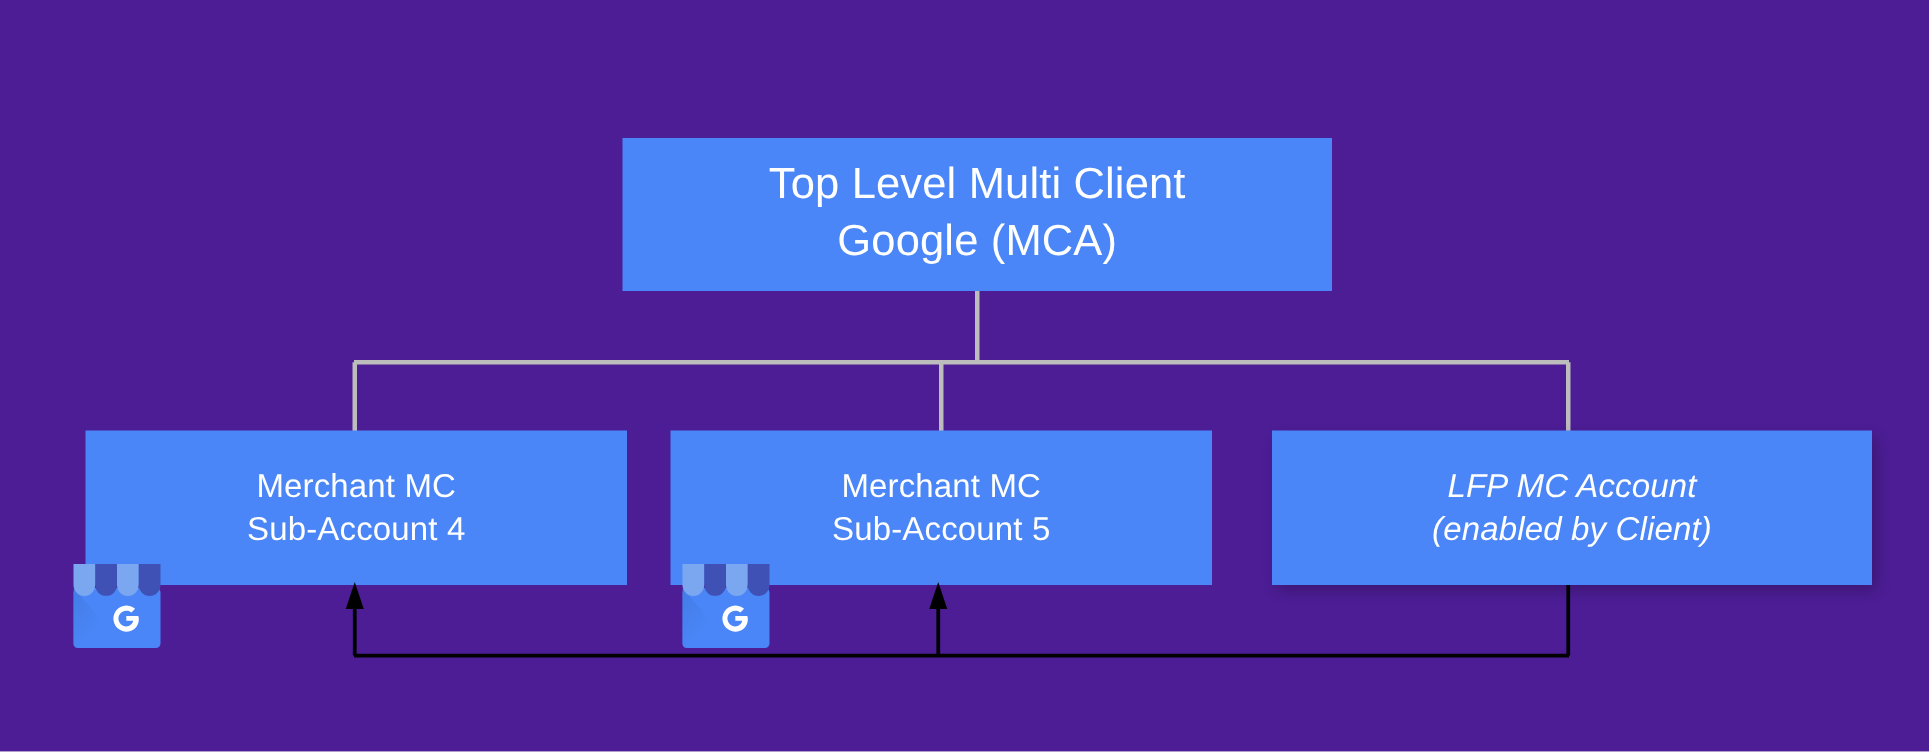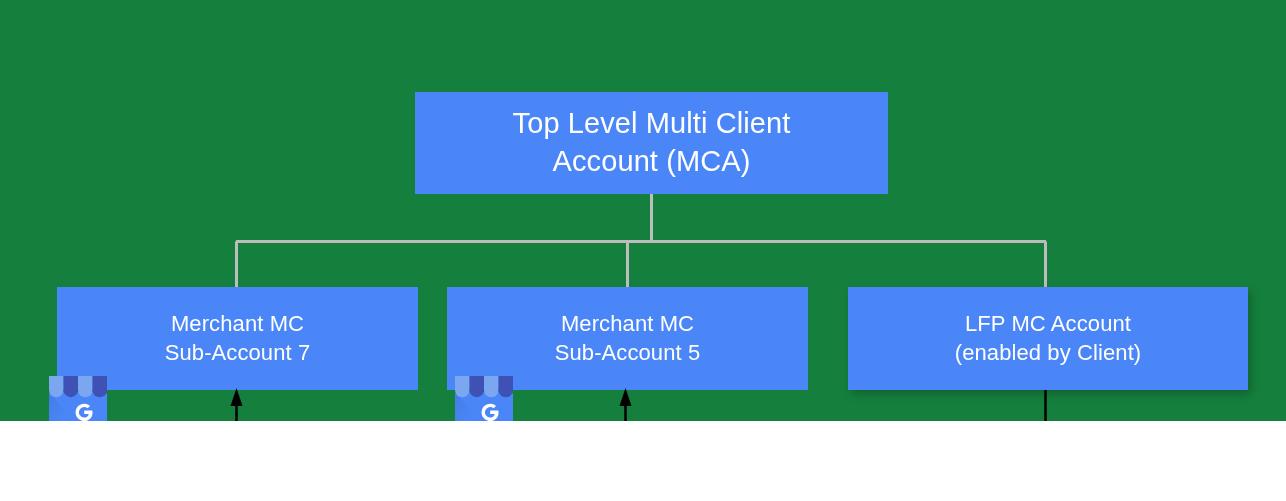--- a/index.html
+++ b/index.html
@@ -7,22 +7,22 @@
     margin: 0;
     padding: 0;
     background: #ffffff;
   }
   body {
     font-family: "Liberation Sans", sans-serif;
   }
   #diagram-canvas {
     position: relative;
     width: 1286px;
-    height: 421px;
-    background: #15803d;
+    height: 501px;
+    background: #4c1d95;
     overflow: hidden;
   }
 
   
   .connector-layer {
     position: absolute;
     left: 0;
     top: 0;
     width: 1286px;
     height: 501px;
@@ -72,20 +72,21 @@
     height: 103px;
     font-size: 22px;
   }
   #node-lfp {
     left: 848px;
     top: 287px;
     width: 400px;
     height: 103px;
     font-size: 22px;
     box-shadow: 3px 4px 9px rgba(0, 0, 0, 0.24);
+    font-style: italic;
   }
 
   
   .gmb-icon {
     position: absolute;
     width: 72px;
     height: 72px;
     z-index: 3;
   }
   #gmb-icon-1 { left: 42px; top: 364px; }
@@ -106,26 +107,26 @@
       <line x1="236.5" y1="241.5" x2="236.5" y2="288"></line>
 
       <line x1="627.5" y1="241.5" x2="627.5" y2="288"></line>
 
       <line x1="1045.5" y1="241.5" x2="1045.5" y2="288"></line>
     </g>
   </svg>
 
   <div id="node-mca" class="node-box">
     <span class="node-line">Top Level Multi Client</span>
-    <span class="node-line">Account (MCA)</span>
+    <span class="node-line">Google (MCA)</span>
   </div>
 
   <div id="node-sub-1" class="node-box">
     <span class="node-line">Merchant MC</span>
-    <span class="node-line">Sub-Account 7</span>
+    <span class="node-line">Sub-Account 4</span>
   </div>
 
   <div id="node-sub-2" class="node-box">
     <span class="node-line">Merchant MC</span>
     <span class="node-line">Sub-Account 5</span>
   </div>
 
   <div id="node-lfp" class="node-box">
     <span class="node-line">LFP MC Account</span>
     <span class="node-line">(enabled by Client)</span>

